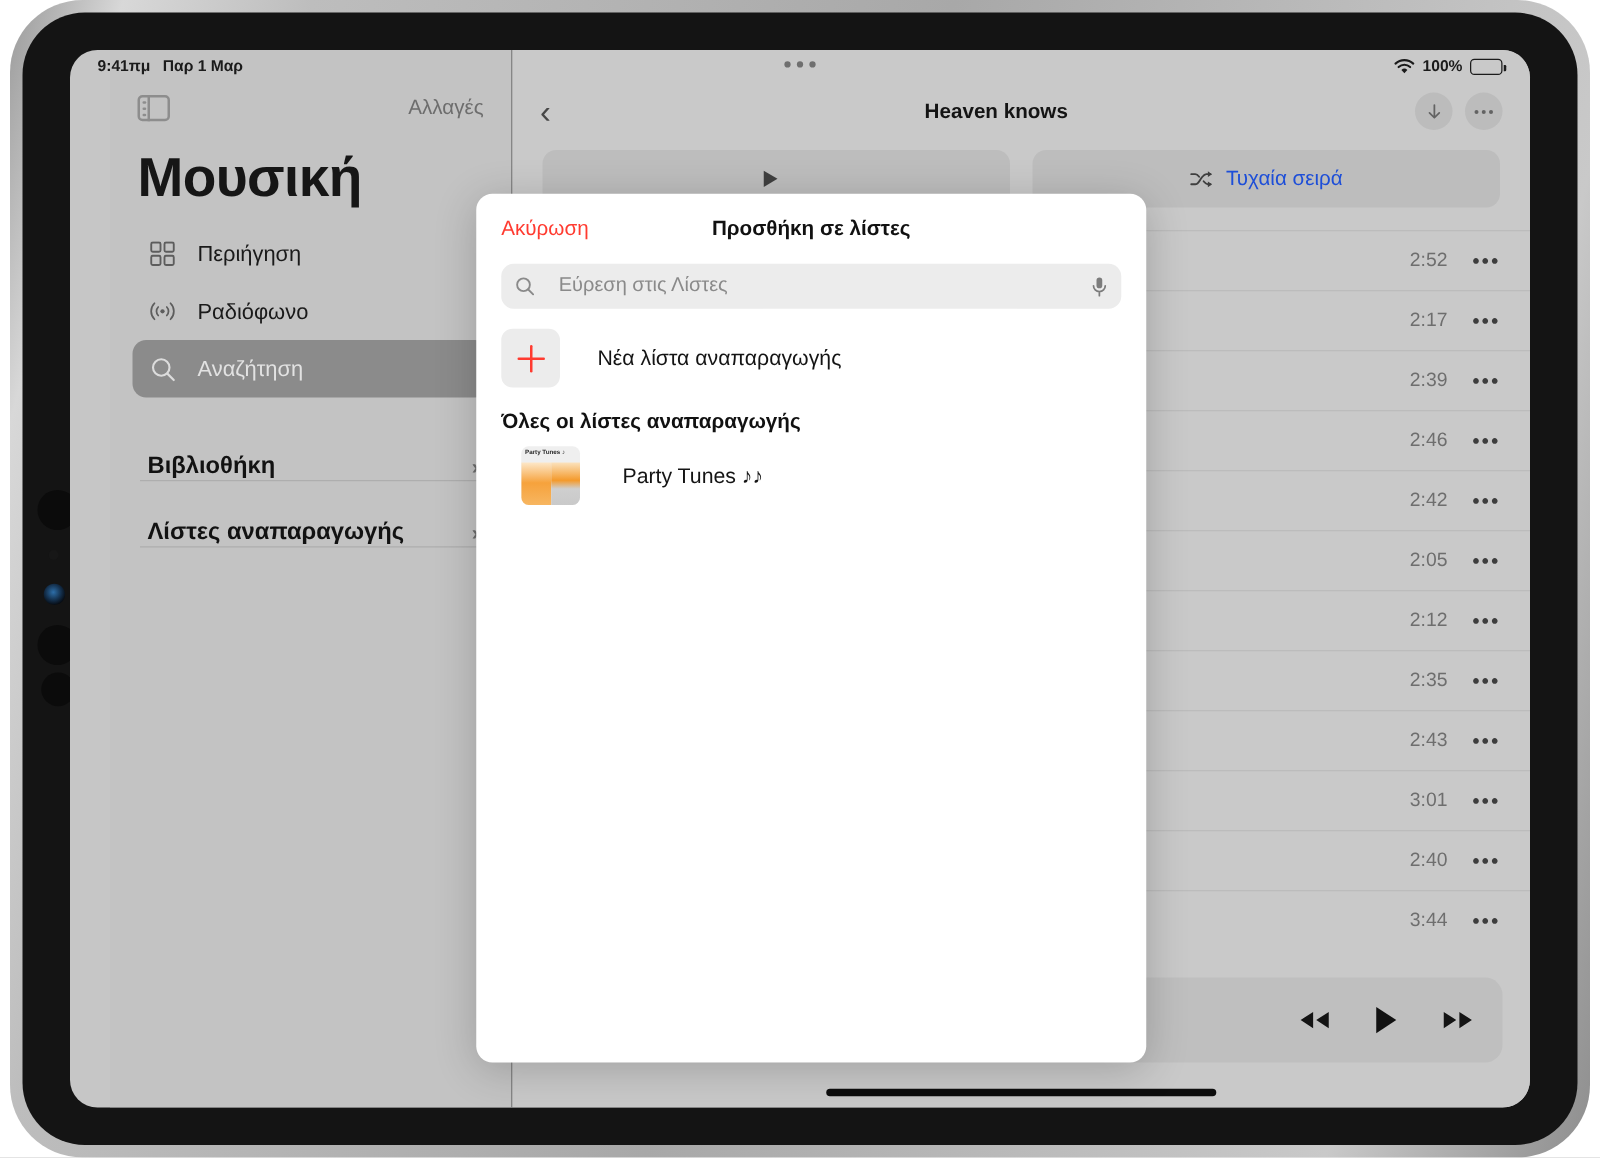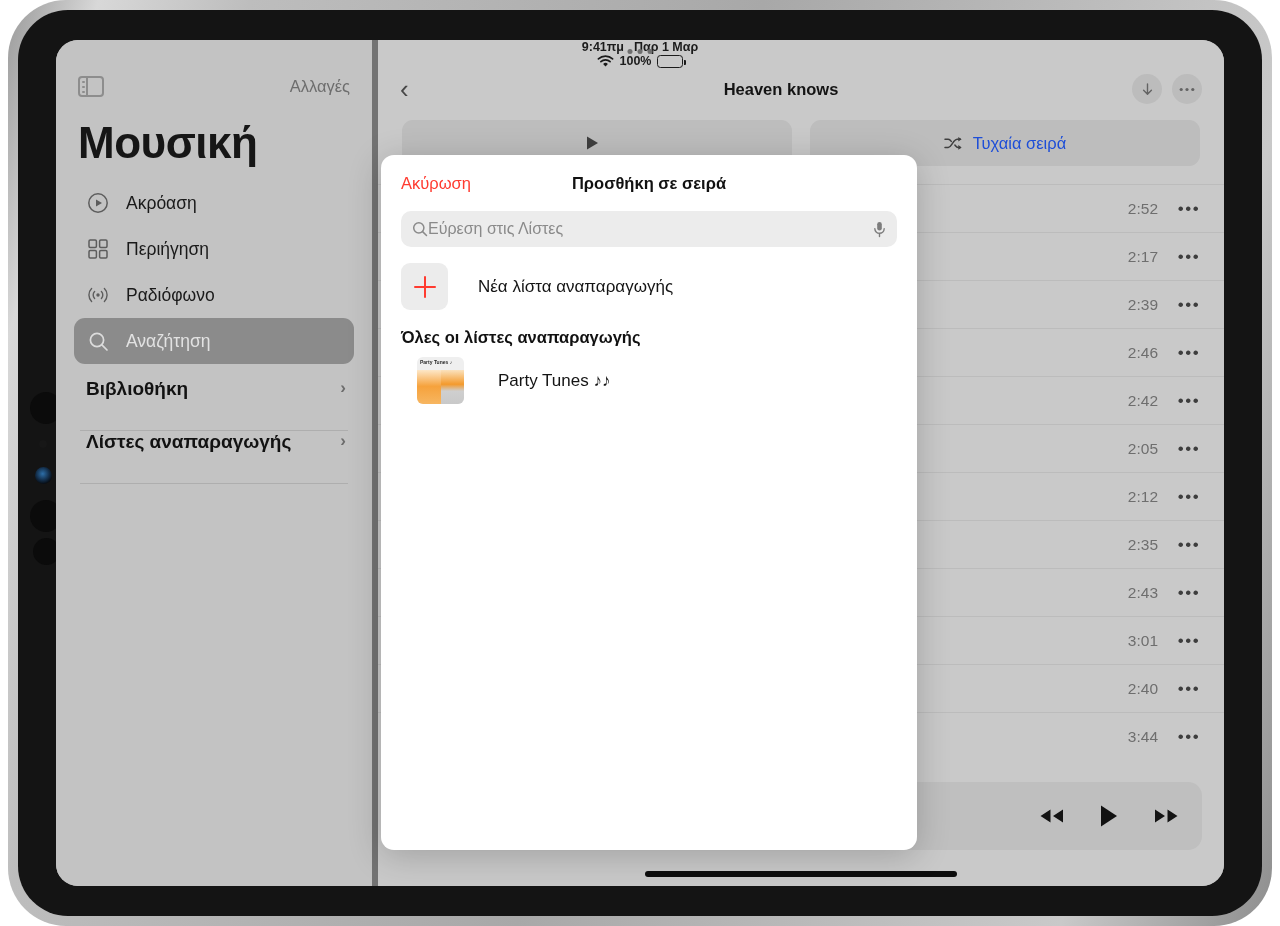--- a/index.html
+++ b/index.html
@@ -45,61 +45,61 @@
                       background: radial-gradient(circle at 45% 40%, #2d6ea8 0%, #14304d 45%, #060a10 75%); }
   #hw-speaker-mid   { top: 490px; width: 32px; height: 32px; }
   #hw-speaker-bot   { top: 528px; left: 15px; width: 27px; height: 27px; }
 
   
   #status-bar {
     position: absolute; top: 0; left: 0; right: 0; height: 26px;
     display: flex; align-items: center; justify-content: space-between;
     padding: 0 22px; font-size: 12.5px; font-weight: bold; color: #1b1b1b;
     z-index: 30;
-    flex-direction: column;
   }
   #status-left { display: flex; gap: 10px; align-items: baseline; }
   #status-right { display: flex; gap: 6px; align-items: center; }
   #multitask-dots { position:absolute; left:50%; top: 9px; transform: translateX(-50%);
                     display: flex; gap: 5px; }
   #multitask-dots i { width: 5px; height: 5px; border-radius: 50%; background: #6f6f6f; display:block; }
   .battery-shell { width: 26px; height: 13px; border: 1.6px solid #1b1b1b; border-radius: 3.5px;
                    padding: 1.5px; position: relative; }
   .battery-fill { height: 100%; background: #1b1b1b; border-radius: 1.5px; }
   .battery-shell:after { content:""; position: absolute; right: -3.5px; top: 4px;
                          width: 2px; height: 5px; background: #1b1b1b; border-radius: 0 1px 1px 0; }
 
   
   #app { position: absolute; inset: 0; display: flex; }
 
   
   #sidebar {
     width: 322px; flex: 0 0 322px; height: 100%;
     background: #c3c3c3;
     padding: 28px 18px 0 18px;
-    border-right: 6px solid #737373;
+    border-right: 1px solid #737373;
+    margin-left: 32px;
   }
   #sidebar-top { display: flex; align-items: center; justify-content: space-between; height: 36px; padding: 0 4px; }
   .sb-toggle { width: 26px; height: 21px; border: 2px solid #8d8d8d; border-radius: 4px; position: relative; }
   .sb-toggle:before { content:""; position:absolute; left:6px; top:-2px; bottom:-2px; width:2px; background:#8d8d8d; }
   .sb-toggle i { position:absolute; left:1.5px; width:3px; height:2px; background:#8d8d8d; border-radius:1px; display:block; }
   .sb-toggle i:nth-child(1){ top:3px; } .sb-toggle i:nth-child(2){ top:8px; } .sb-toggle i:nth-child(3){ top:13px; }
   #sidebar-edit { font-size: 16.5px; color: #6d6d6d; }
 
   #sidebar-title { font-size: 44px; font-weight: bold; color: #161616; letter-spacing: -0.5px;
                    padding: 14px 4px 12px 4px; }
 
   .nav-item { display: flex; align-items: center; gap: 16px; height: 46px; padding: 0 12px;
               border-radius: 11px; font-size: 17.5px; color: #1a1a1a; }
   .nav-item.selected { background: #8b8b8b; color: #e8e8e8; }
   .nav-item.selected .nav-label { color: #e2e2e2; }
   .nav-icon { width: 24px; height: 24px; flex: 0 0 24px; display: grid; place-items: center; color: #5d5d5d; }
   .nav-item.selected .nav-icon { color: #dcdcdc; }
 
-  .sect-row { display: flex; align-items: flex-start; justify-content: space-between;
+  .sect-row { display: flex; align-items: flex-end; justify-content: space-between;
               height: 52px; padding: 0 8px 0 12px; font-size: 19px; font-weight: bold; color: #121212; gap: 33px; }
   .divider { height: 1px; background: #aeaeae; margin: 0 6px; }
   .chev { color: #6d6d6d; font-size: 17px; }
 
   
   #main { flex: 1; height: 100%; background: #c9c9c9; position: relative; }
 
   #main-nav { height: 72px; display: flex; align-items: center; padding: 26px 22px 0 22px; gap: 10px; }
   #back-chevron { font-size: 26px; color: #474747; width: 30px; line-height: 1; font-weight: 300; }
   #main-title { flex: 1; text-align: center; font-size: 16.5px; font-weight: bold; color: #141414; }
@@ -140,21 +140,21 @@
     background: #ffffff; border-radius: 13px; z-index: 20;
     box-shadow: 0 6px 34px rgba(0,0,0,.20);
     padding: 0 20px;
   }
   #modal-header { height: 56px; display: flex; align-items: center; position: relative; }
   #modal-cancel { font-size: 16.5px; color: #ff3b30; }
   #modal-title { position: absolute; left: 50%; transform: translateX(-50%);
                  font-size: 16.5px; font-weight: bold; color: #111; }
 
   #modal-search { height: 36px; background: #ececec; border-radius: 10px;
-                  display: flex; align-items: center; gap: 0; padding: 0 11px; }
+                  display: flex; align-items: center; gap: 19px; padding: 0 11px; }
   #modal-search-text { flex: 1; font-size: 16px; color: #8a8a8a; }
 
   #new-playlist-row { display: flex; align-items: center; gap: 30px; padding: 16px 0 10px 0; }
   #new-playlist-tile { width: 47px; height: 47px; border-radius: 9px; background: #ececec;
                        display: grid; place-items: center; }
   .plus-glyph { position: relative; width: 22px; height: 22px; }
   .plus-glyph:before, .plus-glyph:after { content:""; position: absolute; background: #ff3b30; border-radius: 1px; }
   .plus-glyph:before { left: 0; right: 0; top: 10px; height: 2.2px; }
   .plus-glyph:after  { top: 0; bottom: 0; left: 10px; width: 2.2px; }
   #new-playlist-label { font-size: 17px; color: #141414; }
@@ -221,29 +221,20 @@
             <span class="sb-toggle">
               <i></i>
                 <i></i>
                 <i></i>
             </span>
             <span id="sidebar-edit">Αλλαγές</span>
           </div>
 
           <div id="sidebar-title">Μουσική</div>
 
-          <div class="nav-item">
-            <span class="nav-icon">
-              <svg width="22" height="22" viewBox="0 0 22 22">
-                <circle cx="11" cy="11" r="9.2" stroke="currentColor" stroke-width="1.5" fill="none"></circle>
-                <path d="M9 7.4 15 11l-6 3.6z" fill="currentColor"></path>
-              </svg>
-            </span>
-            <span class="nav-label">Ακρόαση</span>
-          </div>
 
           <div class="nav-item">
             <span class="nav-icon">
               <svg width="20" height="20" viewBox="0 0 20 20">
                 <rect x="1" y="1" width="7.4" height="7.4" rx="1.2" stroke="currentColor" stroke-width="1.5" fill="none"></rect>
                 <rect x="11.6" y="1" width="7.4" height="7.4" rx="1.2" stroke="currentColor" stroke-width="1.5" fill="none"></rect>
                 <rect x="1" y="11.6" width="7.4" height="7.4" rx="1.2" stroke="currentColor" stroke-width="1.5" fill="none"></rect>
                 <rect x="11.6" y="11.6" width="7.4" height="7.4" rx="1.2" stroke="currentColor" stroke-width="1.5" fill="none"></rect>
               </svg>
             </span>
@@ -411,21 +402,21 @@
           </div>
 
           <div id="home-indicator"></div>
         </div>
       </div>
 
       <div id="modal-sheet">
 
         <div id="modal-header">
           <span id="modal-cancel">Ακύρωση</span>
-          <span id="modal-title">Προσθήκη σε σειρά</span>
+          <span id="modal-title">Προσθήκη σε λίστες</span>
         </div>
 
         <div id="modal-search">
           <span>
             <svg width="16" height="16" viewBox="0 0 16 16">
               <circle cx="6.8" cy="6.8" r="5.1" stroke="#8a8a8a" stroke-width="1.5" fill="none"></circle>
               <path d="M10.6 10.6 14.5 14.5" stroke="#8a8a8a" stroke-width="1.5" stroke-linecap="round"></path>
             </svg>
           </span>
           <span id="modal-search-text">Εύρεση στις Λίστες</span>

